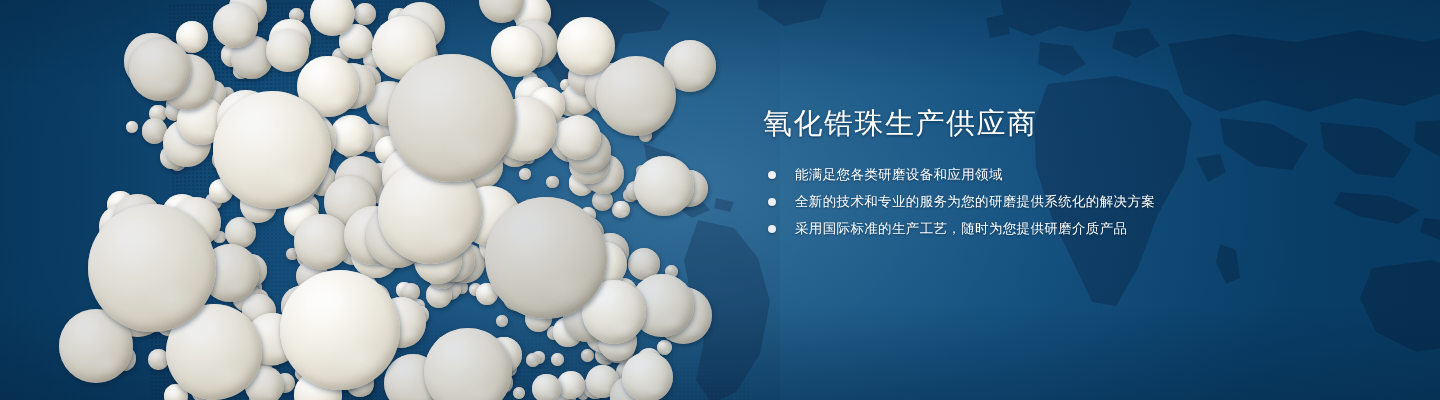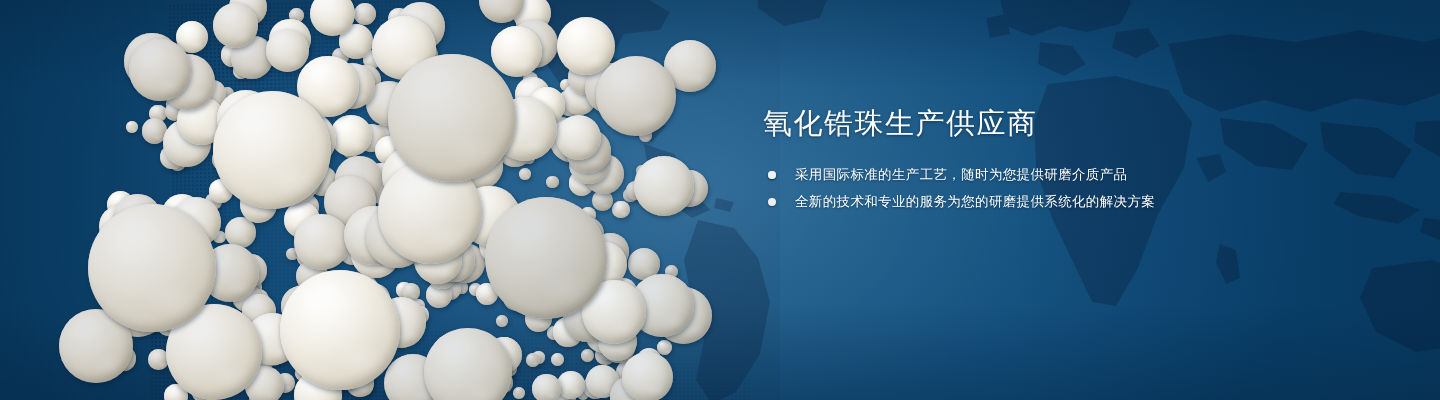--- a/index.html
+++ b/index.html
@@ -575,28 +575,29 @@
     </div>
 
   <div class="text-panel">
 
     <h1 class="headline">氧化锆珠生产供应商</h1>
 
     <ul class="bullets">
 
       <li class="bullet">
         <span class="dot"></span>
+        <span class="line2">能满足您各类研磨设备和应用领域</span>
+      </li>
+
+      <li class="bullet">
+        <span class="dot"></span>
+        <span>全新的技术和专业的服务为您的研磨提供系统化的解决方案</span>
       </li>
 
       <li class="bullet">
         <span class="dot"></span>
         <span>采用国际标准的生产工艺，随时为您提供研磨介质产品</span>
       </li>
 
-      <li class="bullet">
-        <span class="dot"></span>
-        <span>全新的技术和专业的服务为您的研磨提供系统化的解决方案</span>
-      </li>
-
     </ul>
   </div>
 
 </div>
 
 </body></html>

